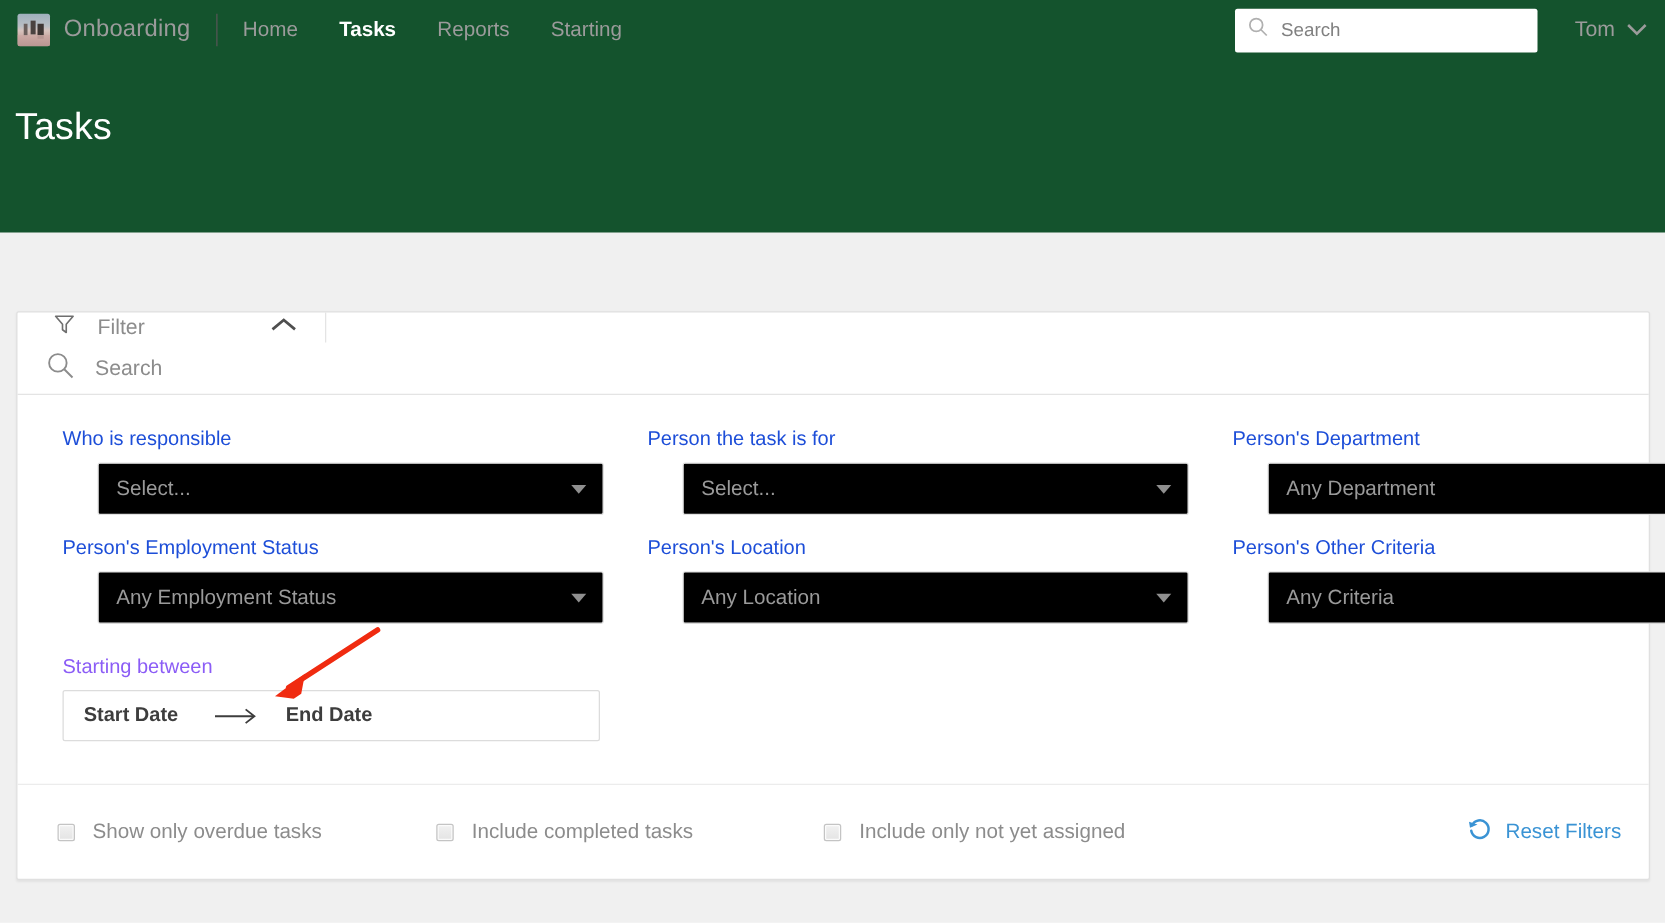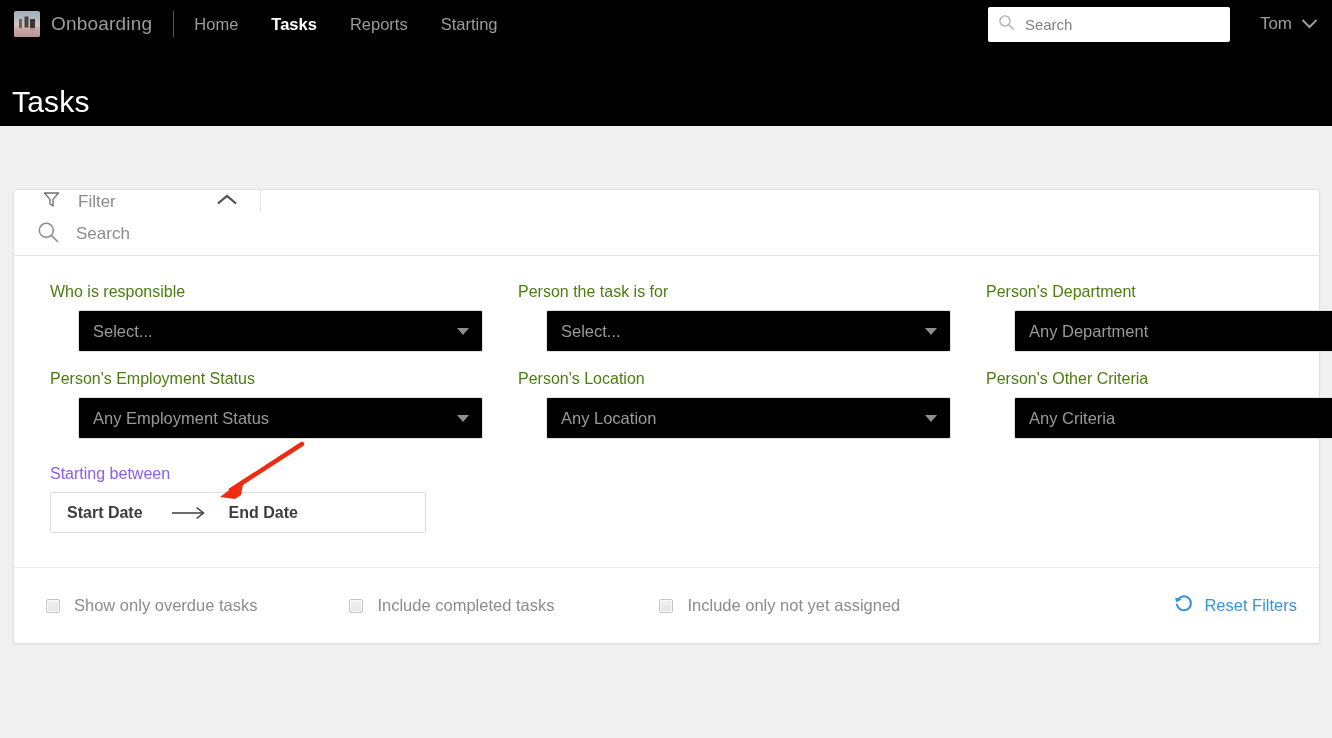--- a/index.html
+++ b/index.html
@@ -9,22 +9,22 @@
     height: 738px;
     overflow: hidden;
     background: #f0f0f0;
     font-family: "Liberation Sans", sans-serif;
     -webkit-font-smoothing: antialiased;
   }
 
   
   .app-header {
     position: relative;
-    height: 126px;
-    background: #000000;
+    height: 186px;
+    background: #14532d;
     width: 100%;
     text-align: right;
   }
 
   .nav-bar {
     height: 48px;
     display: flex;
     align-items: center;
     padding: 0 14px 0 14px;
   }
@@ -198,21 +198,21 @@
     grid-template-columns: 433px 433px 398px;
     column-gap: 35px;
     row-gap: 0;
   }
 
   .field {
     margin-bottom: 17px;
   }
 
   .field-label {
-    color: #4d7c0f;
+    color: #1d4ed8;
     font-size: 16px;
     margin-bottom: 9px;
     line-height: 1.2;
   }
 
   .select {
     height: 42px;
     background: #000000;
     border: 1px solid #e2e2e2;
     border-radius: 2px;
@@ -239,21 +239,21 @@
     position: relative;
     margin-top: 9px;
     padding-bottom: 34px;
   }
   .daterange-label {
     color: #8b5cf6;
     font-size: 16px;
     margin-bottom: 9px;
   }
   .daterange {
-    width: 376px;
+    width: 430px;
     height: 41px;
     border: 1px solid #dcdcdc;
     border-radius: 2px;
     background: #fff;
     display: flex;
     align-items: center;
     padding: 0 16px;
     cursor: pointer;
   }
   .daterange .dt {

